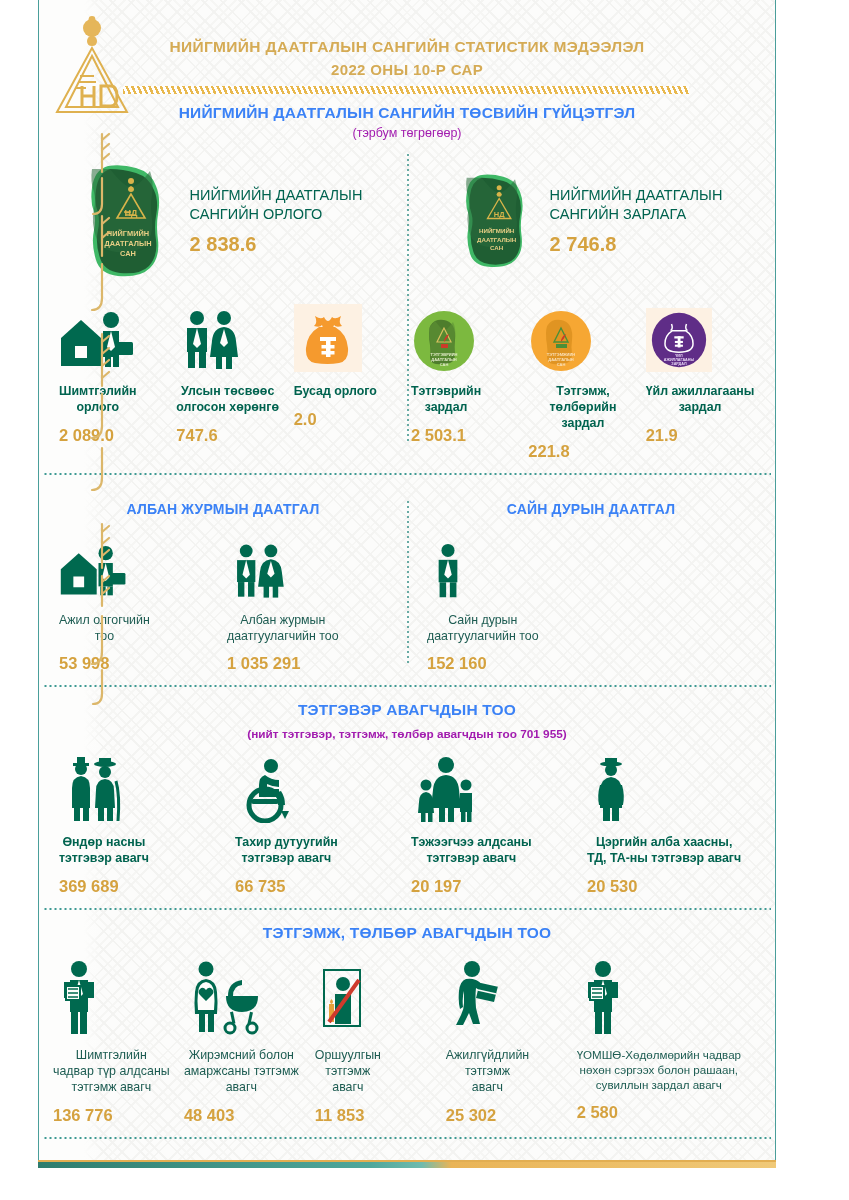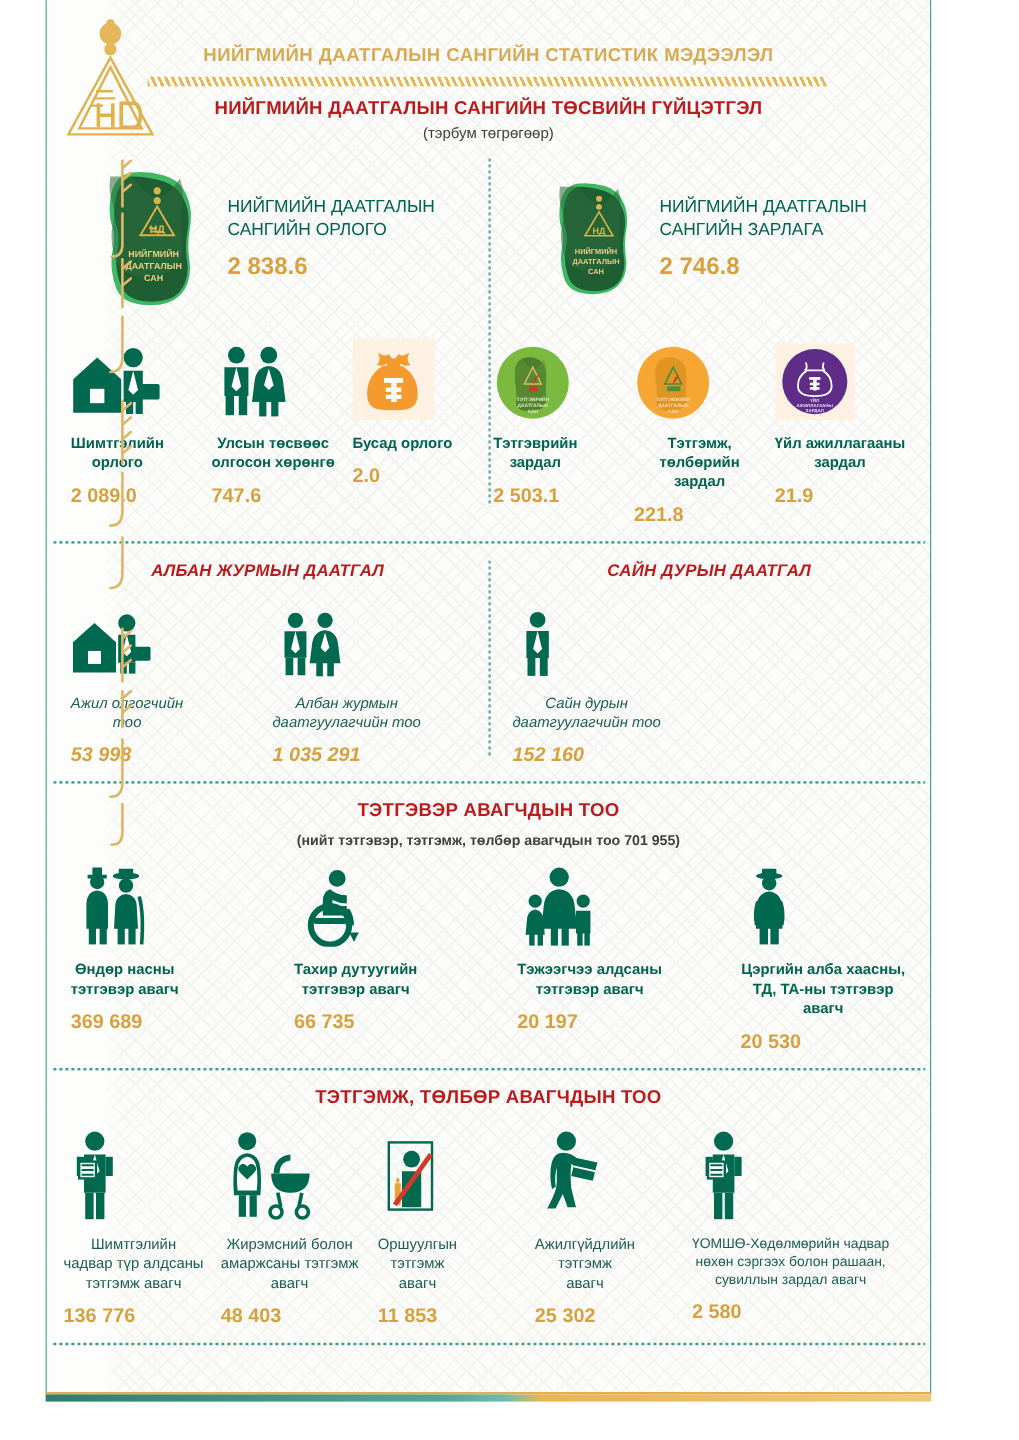--- a/index.html
+++ b/index.html
@@ -71,28 +71,28 @@
     margin: 8px 0 0 84px;
     margin-right: 86px;
     height: 8px;
     background: repeating-linear-gradient(66deg,
       #e8b84e 0 2.4px, #ffffff 2.4px 5.2px);
   }
 
   
   .sec-title {
     text-align: center;
-    color: #b91c1c;
+    color: #3b82f6;
     font-weight: bold;
     font-size: 15.5px;
     letter-spacing: .2px;
   }
   .sec-sub {
     text-align: center;
-    color: #404040;
+    color: #a21caf;
     font-size: 12.5px;
     margin-top: 4px;
   }
 
   
   .dot-rule {
     margin: 0 4px;
     height: 2px;
     background-image: linear-gradient(to right, #3f9a93 45%, rgba(255,255,255,0) 0%);
     background-position: bottom;
@@ -224,20 +224,21 @@
             <path d="M43 42 L17 93 H69 Z"></path>
             <path d="M31 62 h14 M29 68 h18 M27 74 h10"></path>
           </g>
           <g fill="none" stroke="#dfb14f" stroke-width="3">
             <path d="M33 72 v20 M33 82 h12 M45 72 v20"></path>
             <path d="M52 72 v20 h10 q6 0 6 -10 q0 -10 -6 -10z"></path>
           </g>
         </svg>
 
         <div class="hdr-line hdr1">НИЙГМИЙН ДААТГАЛЫН САНГИЙН СТАТИСТИК МЭДЭЭЛЭЛ</div>
+        <div class="hdr-line hdr2">2022 ОНЫ 10-Р САР</div>
         <div class="gold-hatch"></div>
       </div>
 
       <div class="sec" style="padding-top:10px">
         <div class="sec-title">НИЙГМИЙН ДААТГАЛЫН САНГИЙН ТӨСВИЙН ГҮЙЦЭТГЭЛ</div>
         <div class="sec-sub">(тэрбум төгрөгөөр)</div>
 
         <div class="budget-row">
           <div class="vdot"></div>
 
@@ -445,21 +446,21 @@
             </div>
             <div class="val">21.9</div>
           </div>
         </div>
       </div>
 
       <div class="dot-rule"></div>
 
       <div class="sec">
 
-        <div style="display:flex; position:relative; font-style:italic;">
+        <div style="display:flex; position:relative; margin-top:12px;">
           <div class="vdot" style="top:0;bottom:8px;"></div>
 
           <div style="flex:1 1 0;">
             <div class="sec-title" style="font-size:14px;">АЛБАН ЖУРМЫН ДААТГАЛ</div>
             <div class="metrics" style="padding-top:12px;">
               <div class="metric">
                 <div class="ico">
                   <svg width="70" height="58" viewBox="0 0 78 62">
                     <g fill="#00694f">
                       <path d="M2 28 L22 10 L42 28 v28 H2z"></path>
@@ -531,21 +532,21 @@
           </div>
         </div>
       </div>
 
       <div class="dot-rule"></div>
 
       <div class="sec">
         <div class="sec-title">ТЭТГЭВЭР АВАГЧДЫН ТОО</div>
         <div class="sec-sub" style="margin-top:8px; font-weight:bold; font-size:11.8px;">(нийт тэтгэвэр, тэтгэмж, төлбөр авагчдын тоо 701 955)</div>
 
-        <div class="metrics" style="padding-top:10px;gap:40px;">
+        <div class="metrics" style="padding-top:10px;">
           <div class="metric">
             <div class="ico">
               <svg width="70" height="68" viewBox="0 0 70 68">
                 <g fill="#00694f">
                   <path d="M14 8 h16 v3 h-16z"></path>
                     <path d="M18 2 h8 v7 h-8z"></path>
                   <circle cx="22" cy="14" r="6"></circle>
                   <path d="M22 21 q-9 1 -9 12 v20 h18 v-20 q0 -11 -9 -12z"></path>
                   <rect x="15" y="52" width="6" height="14"></rect>
                     <rect x="24" y="52" width="6" height="14"></rect>

